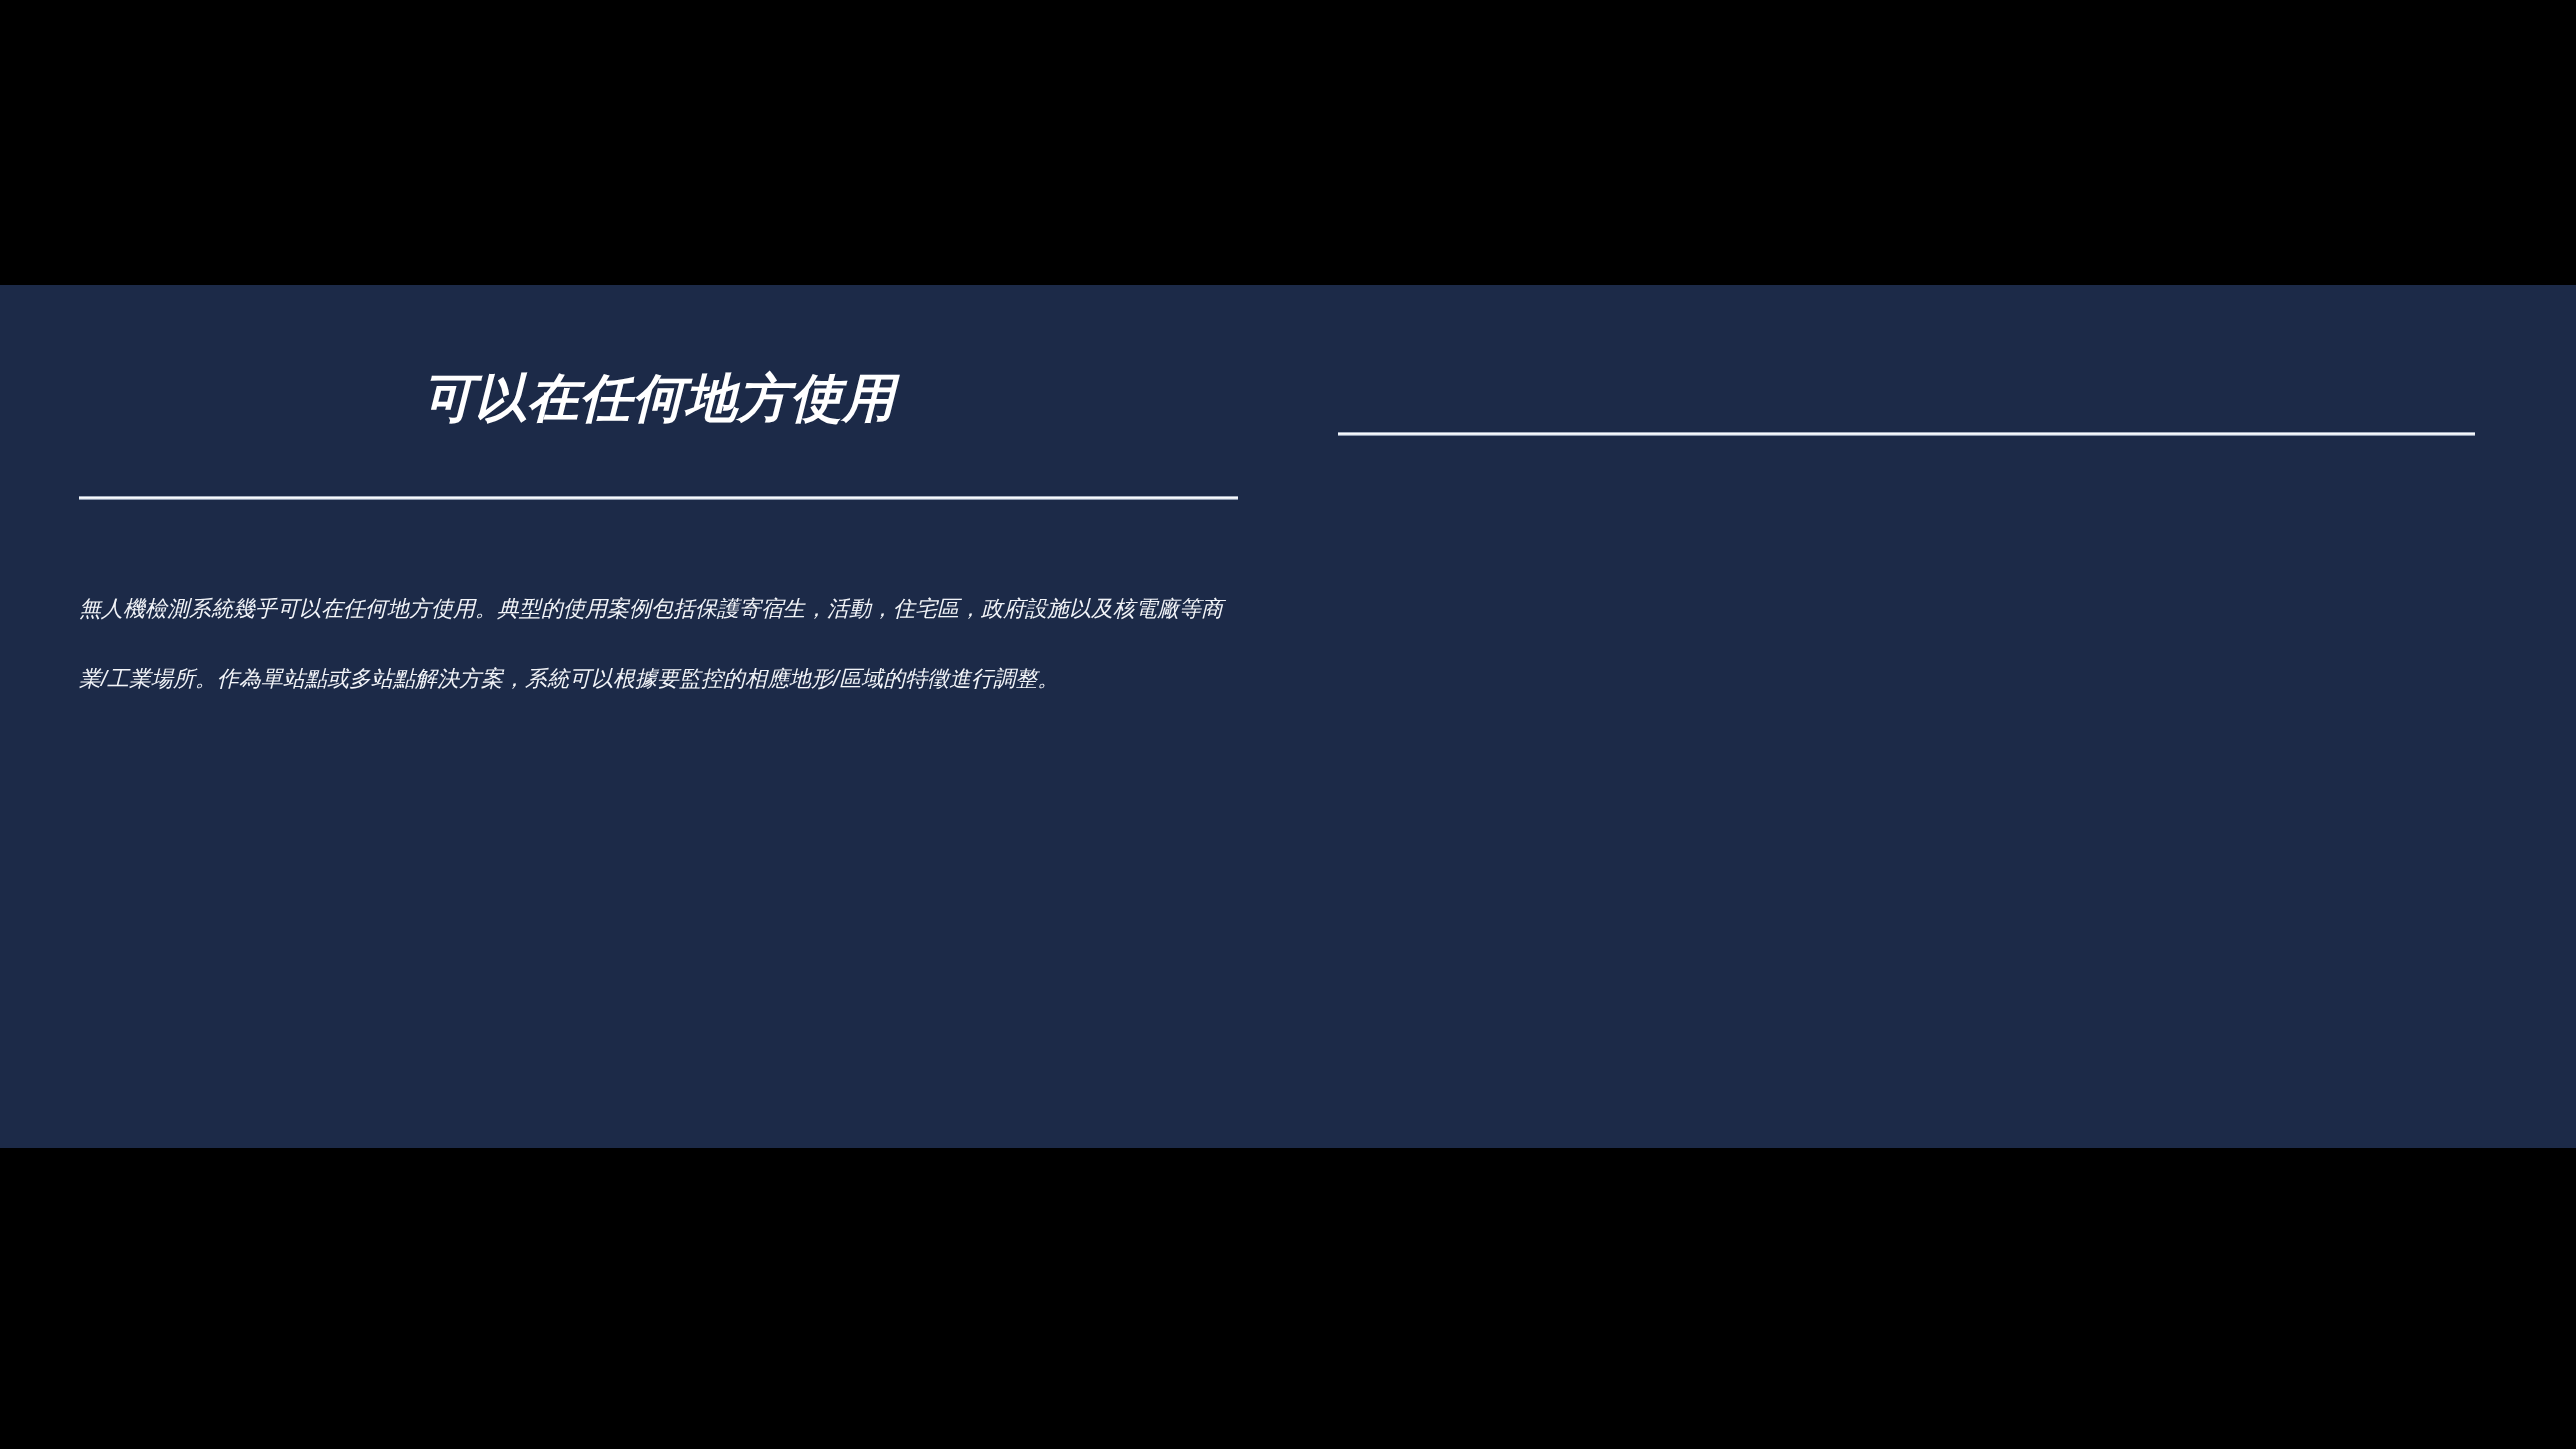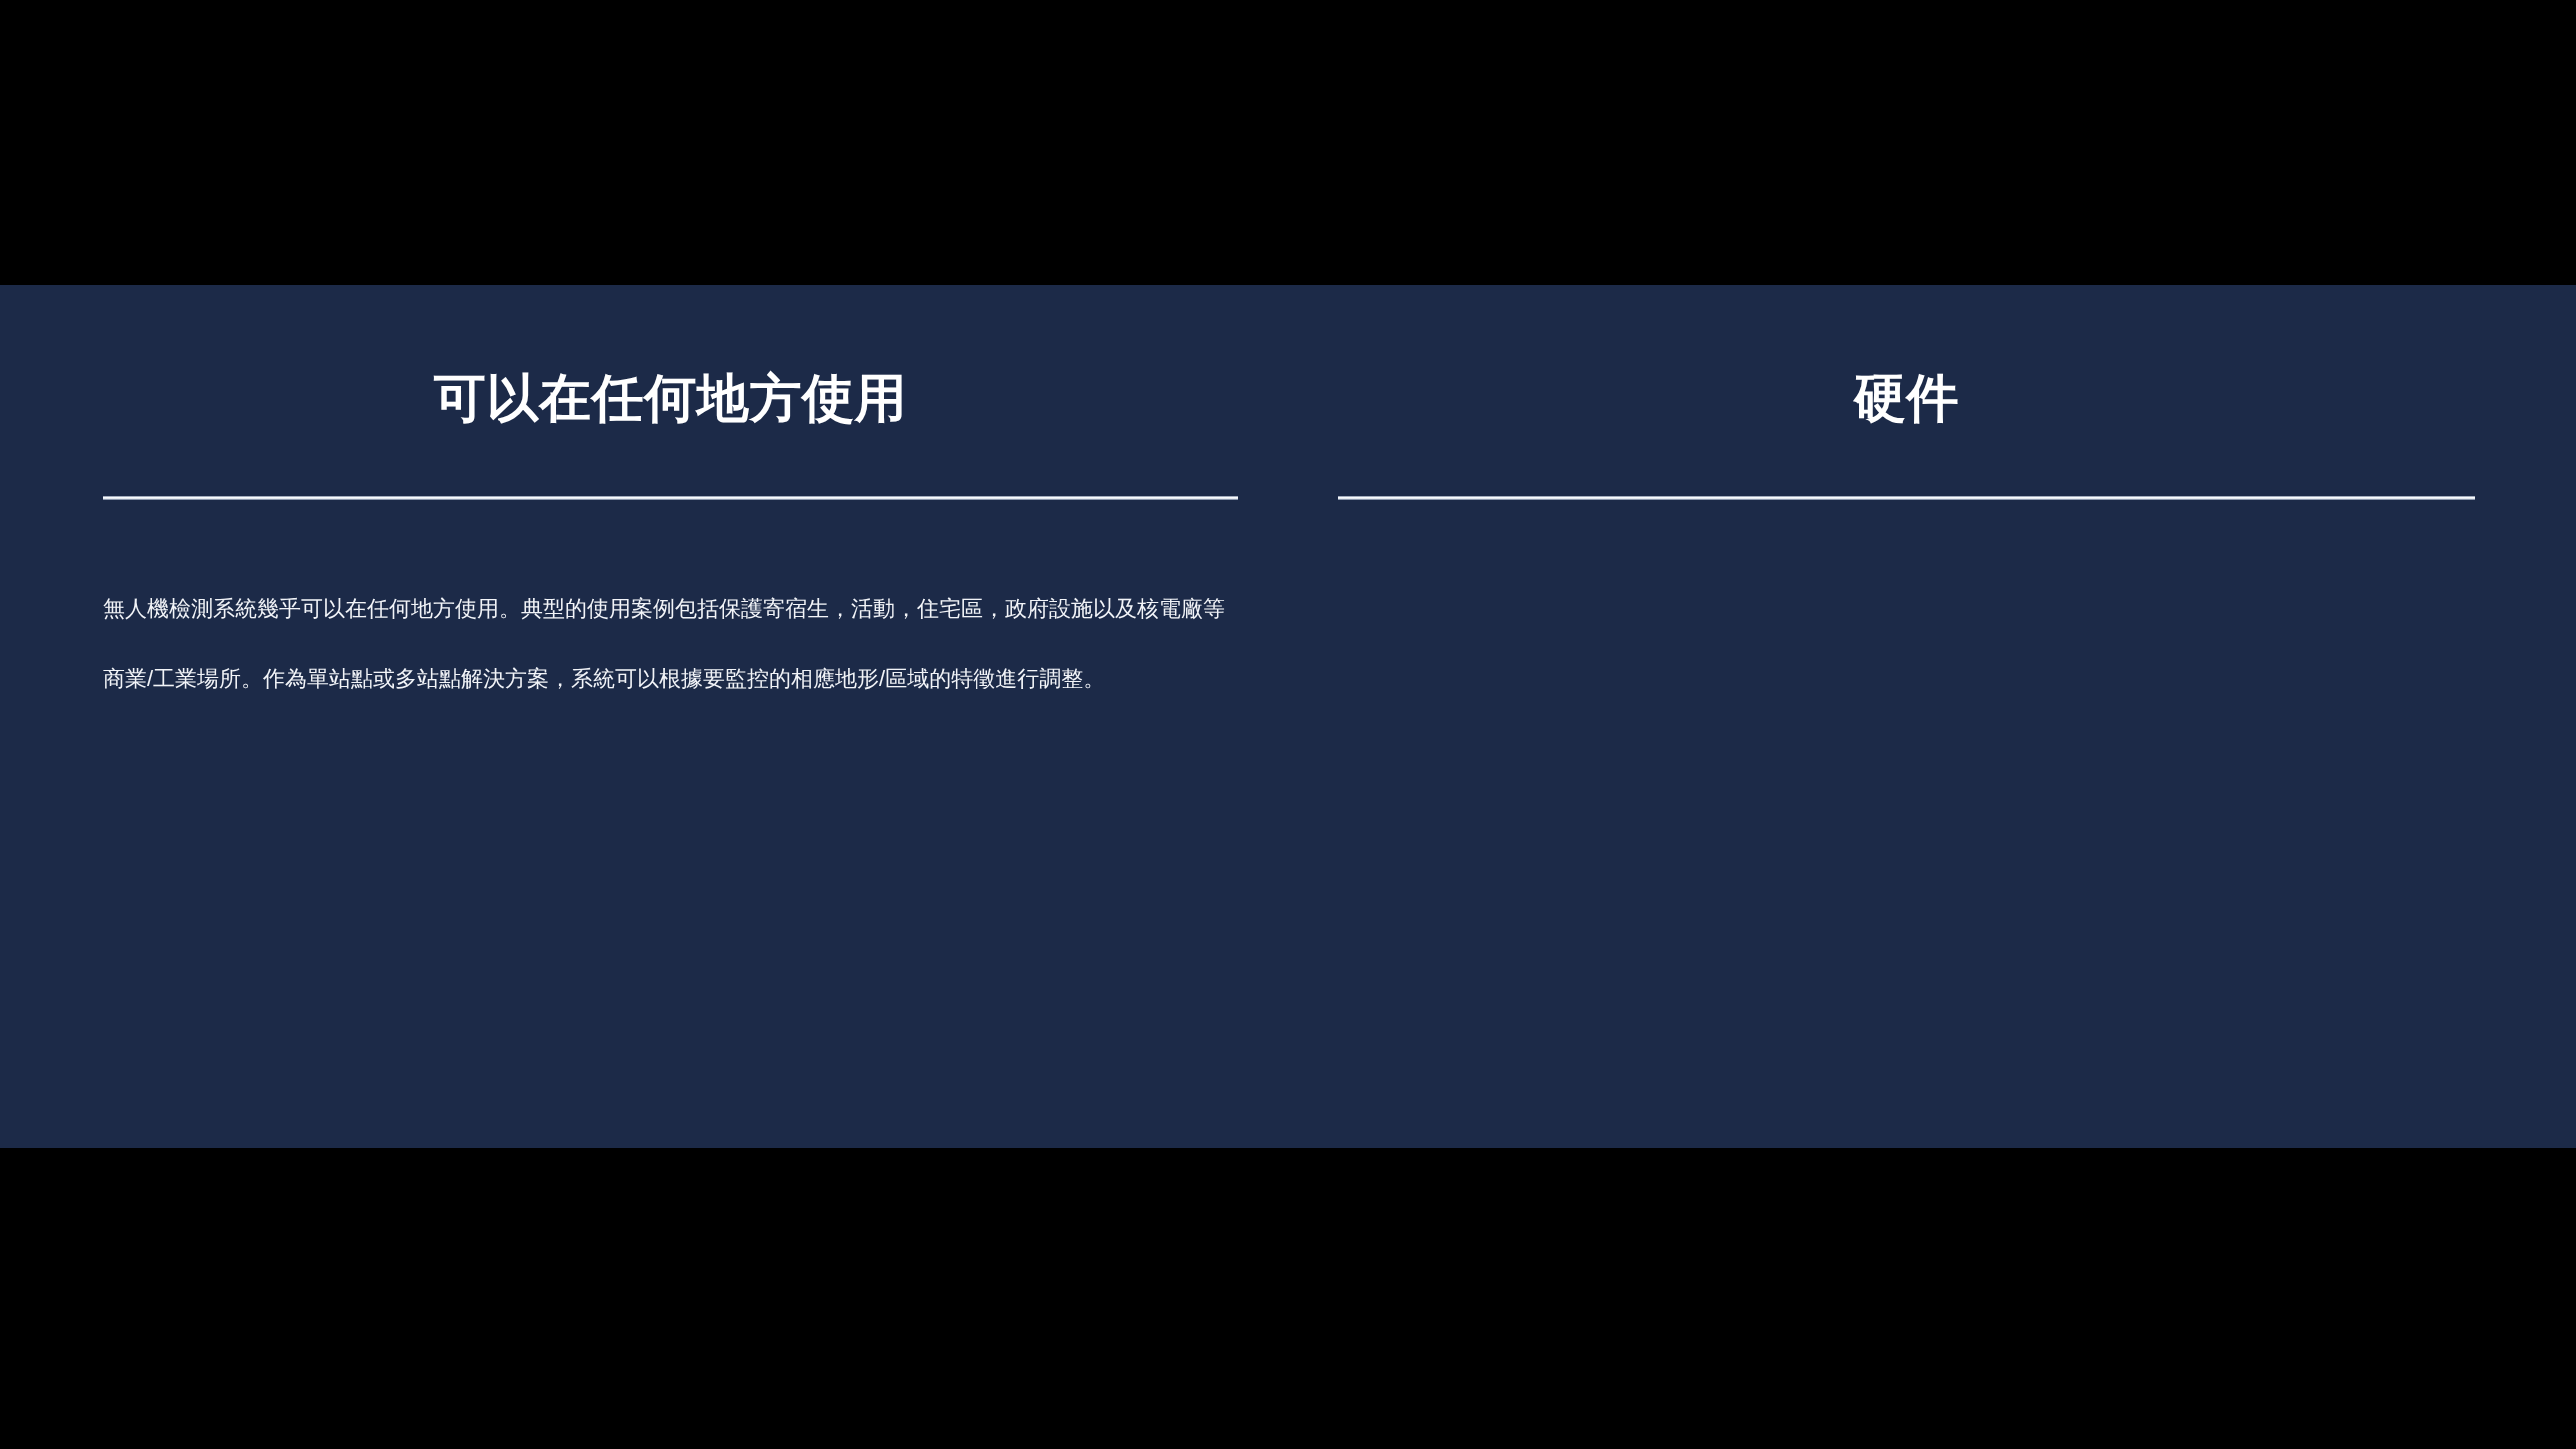--- a/index.html
+++ b/index.html
@@ -51,21 +51,21 @@
     width: 2576px;
     height: 863px;
     display: flex;
     flex-direction: row;
   }
 
   .column {
     position: relative;
     box-sizing: border-box;
   }
-  .column-left  { width: 1288px; padding: 0 50px 0 103px; }
+  .column-left  { width: 1288px; padding: 0 50px 0 79px; font-style: italic; }
   .column-right { width: 1288px; padding: 0 101px 0 50px; }
 
   .col-heading {
     margin: 0;
     padding: 0;
     text-align: center;
     color: #ffffff;
     font-size: 52px;
     font-weight: 700;
     line-height: 1.0;
@@ -120,21 +120,20 @@
         <div class="col-heading-spacer"></div>
         <h2 class="col-heading">可以在任何地方使用</h2>
         <div style="height:66px"></div>
         <div class="col-rule"></div>
         <div class="body-spacer"></div>
         <p class="col-body">無人機檢測系統幾乎可以在任何地方使用。典型的使用案例包括保護寄宿生，活動，住宅區，政府設施以及核電廠等商業/工業場所。作為單站點或多站點解決方案，系統可以根據要監控的相應地形/區域的特徵進行調整。</p>
       </div>
 
       <div class="column column-right">
         <div class="col-heading-spacer"></div>
-        <h2 class="col-heading">硬件</h2>
         <div style="height:66px"></div>
         <div class="col-rule"></div>
         <div class="body-spacer"></div>
       </div>
 
     </div>
   </div>
 
   <div class="letterbox-bottom"></div>
 

